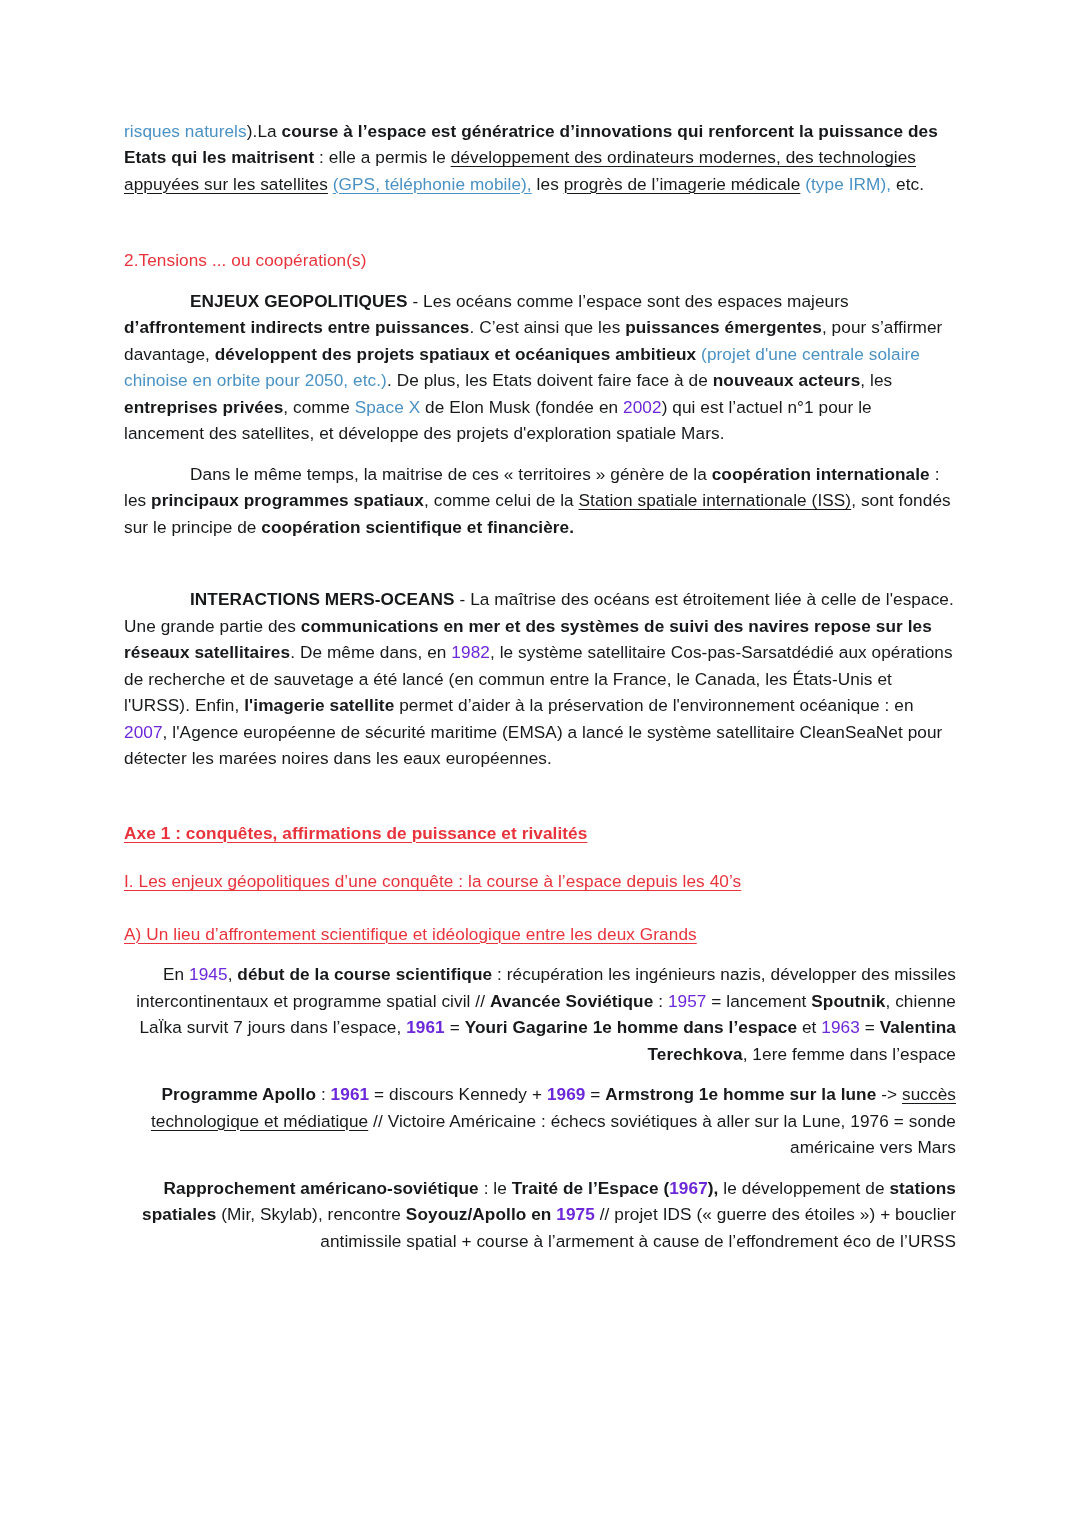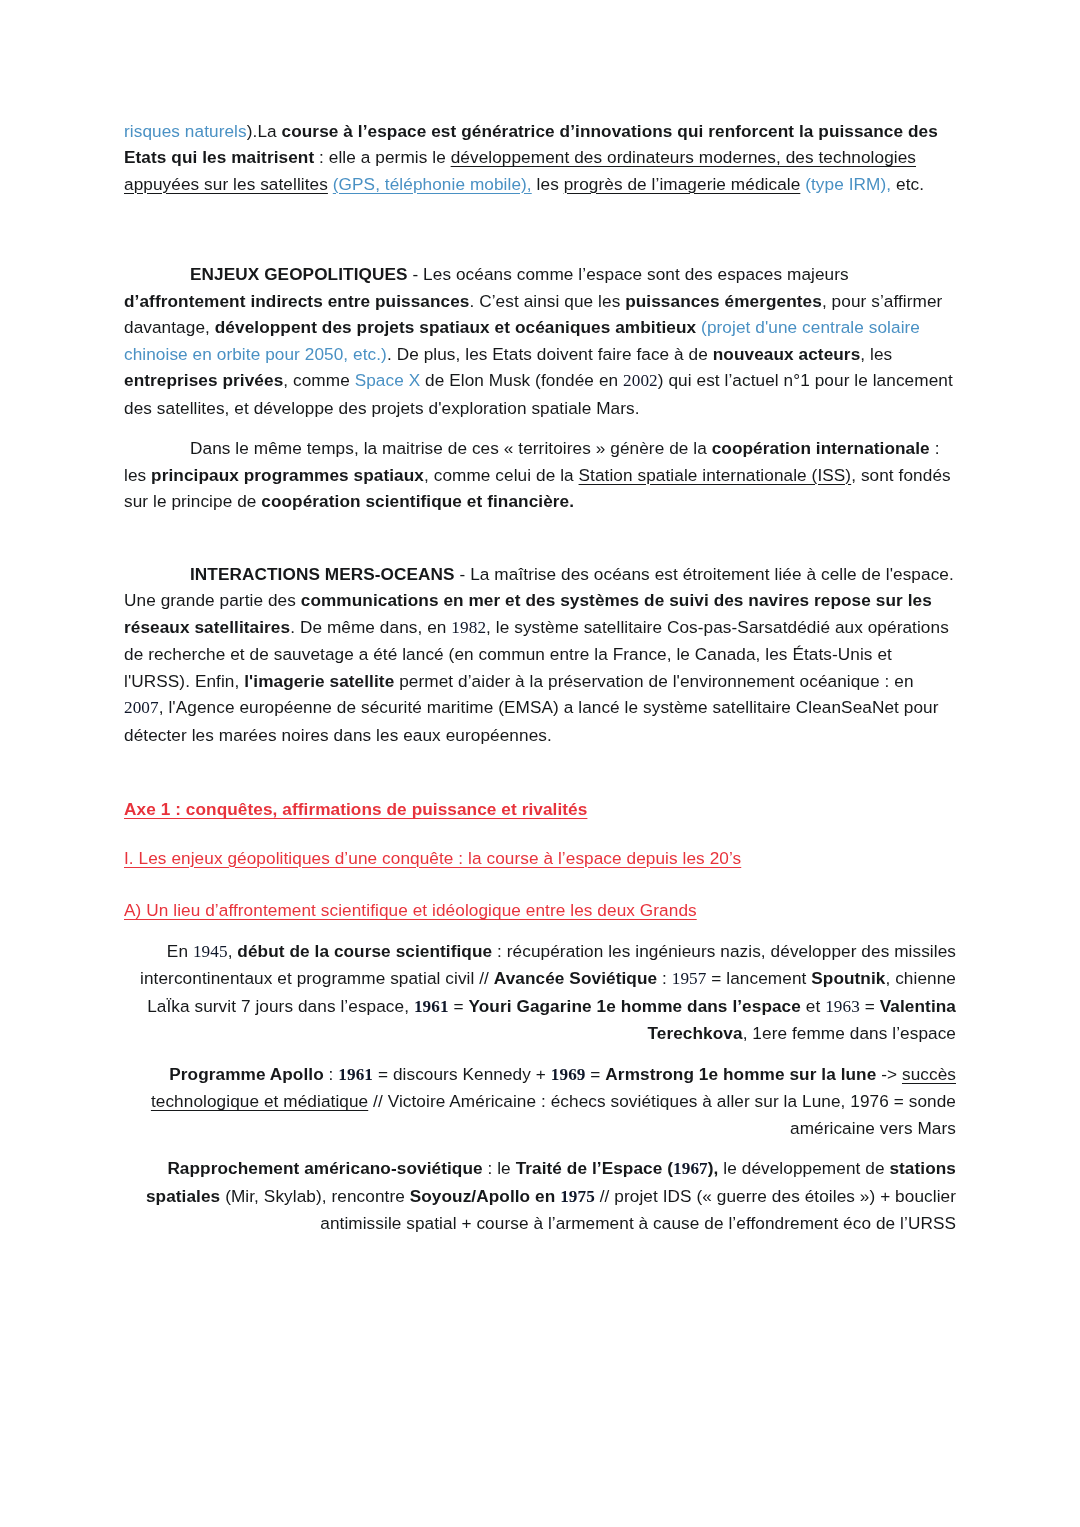--- a/index.html
+++ b/index.html
@@ -29,21 +29,21 @@
     letter-spacing: 0.005em;
     text-align: left;
   }
   p.para {
     margin: 0;
     padding: 0;
   }
   .b   { font-weight: 700; }
   .u   { text-decoration: underline; text-underline-offset: 2.5px; text-decoration-thickness: 1.1px; }
   .blue  { color: #4a91c4; }
-  .green { color: #0f172a; font-family: Liberation Serif, serif; }
+  .green { color: #6d28d9; }
 
   h1.heading-red,
   h2.heading-red,
   h3.heading-red,
   p.heading-red {
     margin: 0;
     padding: 0;
     font-size: 17.2px;
     line-height: 1.54;
     font-weight: 400;
@@ -84,40 +84,41 @@
 </head>
 <body>
 
 <div id="page">
   <div class="doc">
 
     <p class="para"><span class="blue">risques naturels</span><span>).La </span><span class="b">course à l’espace est génératrice d’innovations qui renforcent la puissance des Etats qui les maitrisent</span><span> : elle a permis le </span><span class="u">développement des ordinateurs modernes, des technologies appuyées sur les satellites</span><span> </span><span class="blue u">(GPS, téléphonie mobile),</span><span> les </span><span class="u">progrès de l’imagerie médicale</span><span> </span><span class="blue">(type IRM),</span><span> etc.</span></p>
 
     <div class="sp-1"></div>
 
+    <p class="heading-red">2.Tensions ... ou coopération(s)</p>
 
     <div class="sp-2"></div>
 
     <p class="para indent-para"><span class="b">ENJEUX GEOPOLITIQUES</span><span> - Les océans comme l’espace sont des espaces majeurs </span><span class="b">d’affrontement indirects entre puissances</span><span>. C’est ainsi que les </span><span class="b">puissances émergentes</span><span>, pour s’affirmer davantage, </span><span class="b">développent des projets spatiaux et océaniques ambitieux</span><span> </span><span class="blue">(projet d'une centrale solaire chinoise en orbite pour 2050, etc.)</span><span>. De plus, les Etats doivent faire face à de </span><span class="b">nouveaux acteurs</span><span>, les </span><span class="b">entreprises privées</span><span>, comme </span><span class="blue">Space X</span><span> de Elon Musk (fondée en </span><span class="green">2002</span><span>) qui est l’actuel n°1 pour le lancement des satellites, et développe des projets d'exploration spatiale Mars.</span></p>
 
     <div class="sp-3"></div>
 
     <p class="para indent-para"><span>Dans le même temps, la maitrise de ces « territoires » génère de la </span><span class="b">coopération internationale</span><span> : les </span><span class="b">principaux programmes spatiaux</span><span>, comme celui de la </span><span class="u">Station spatiale internationale (ISS)</span><span>, sont fondés sur le principe de </span><span class="b">coopération scientifique et financière.</span></p>
 
     <div class="sp-4"></div>
 
     <p class="para indent-para"><span class="b">INTERACTIONS MERS-OCEANS</span><span> - La maîtrise des océans est étroitement liée à celle de l'espace. Une grande partie des </span><span class="b">communications en mer et des systèmes de suivi des navires repose sur les réseaux satellitaires</span><span>. De même dans, en </span><span class="green">1982</span><span>, le système satellitaire Cos-pas-Sarsatdédié aux opérations de recherche et de sauvetage a été lancé (en commun entre la France, le Canada, les États-Unis et l'URSS). Enfin, </span><span class="b">l'imagerie satellite</span><span> permet d’aider à la préservation de l'environnement océanique : en </span><span class="green">2007</span><span>, l'Agence européenne de sécurité maritime (EMSA) a lancé le système satellitaire CleanSeaNet pour détecter les marées noires dans les eaux européennes.</span></p>
 
     <div class="sp-5"></div>
 
     <p class="heading-red"><span class="heading-axe">Axe 1 : conquêtes, affirmations de puissance et rivalités</span></p>
 
     <div class="sp-6"></div>
 
-    <p class="heading-red"><span class="heading-rom">I. Les enjeux géopolitiques d’une conquête : la course à l’espace depuis les 20’s</span></p>
+    <p class="heading-red"><span class="heading-rom">I. Les enjeux géopolitiques d’une conquête : la course à l’espace depuis les 40’s</span></p>
 
     <div class="sp-7"></div>
 
     <p class="heading-red indent-sub"><span class="heading-sub">A) Un lieu d’affrontement scientifique et idéologique entre les deux Grands</span></p>
 
     <div class="sp-8"></div>
 
     <p class="para indent-small"><span>En </span><span class="green">1945</span><span>, </span><span class="b">début de la course scientifique</span><span> : récupération les ingénieurs nazis, développer des missiles intercontinentaux et programme spatial civil // </span><span class="b">Avancée Soviétique</span><span> : </span><span class="green">1957</span><span> = lancement </span><span class="b">Spoutnik</span><span>, chienne LaÏka survit 7 jours dans l’espace, </span><span class="green b">1961</span><span> = </span><span class="b">Youri Gagarine 1e homme dans l’espace</span><span> et </span><span class="green">1963</span><span> = </span><span class="b">Valentina Terechkova</span><span>, 1ere femme dans l’espace</span></p>
 
     <div class="sp-9"></div>

